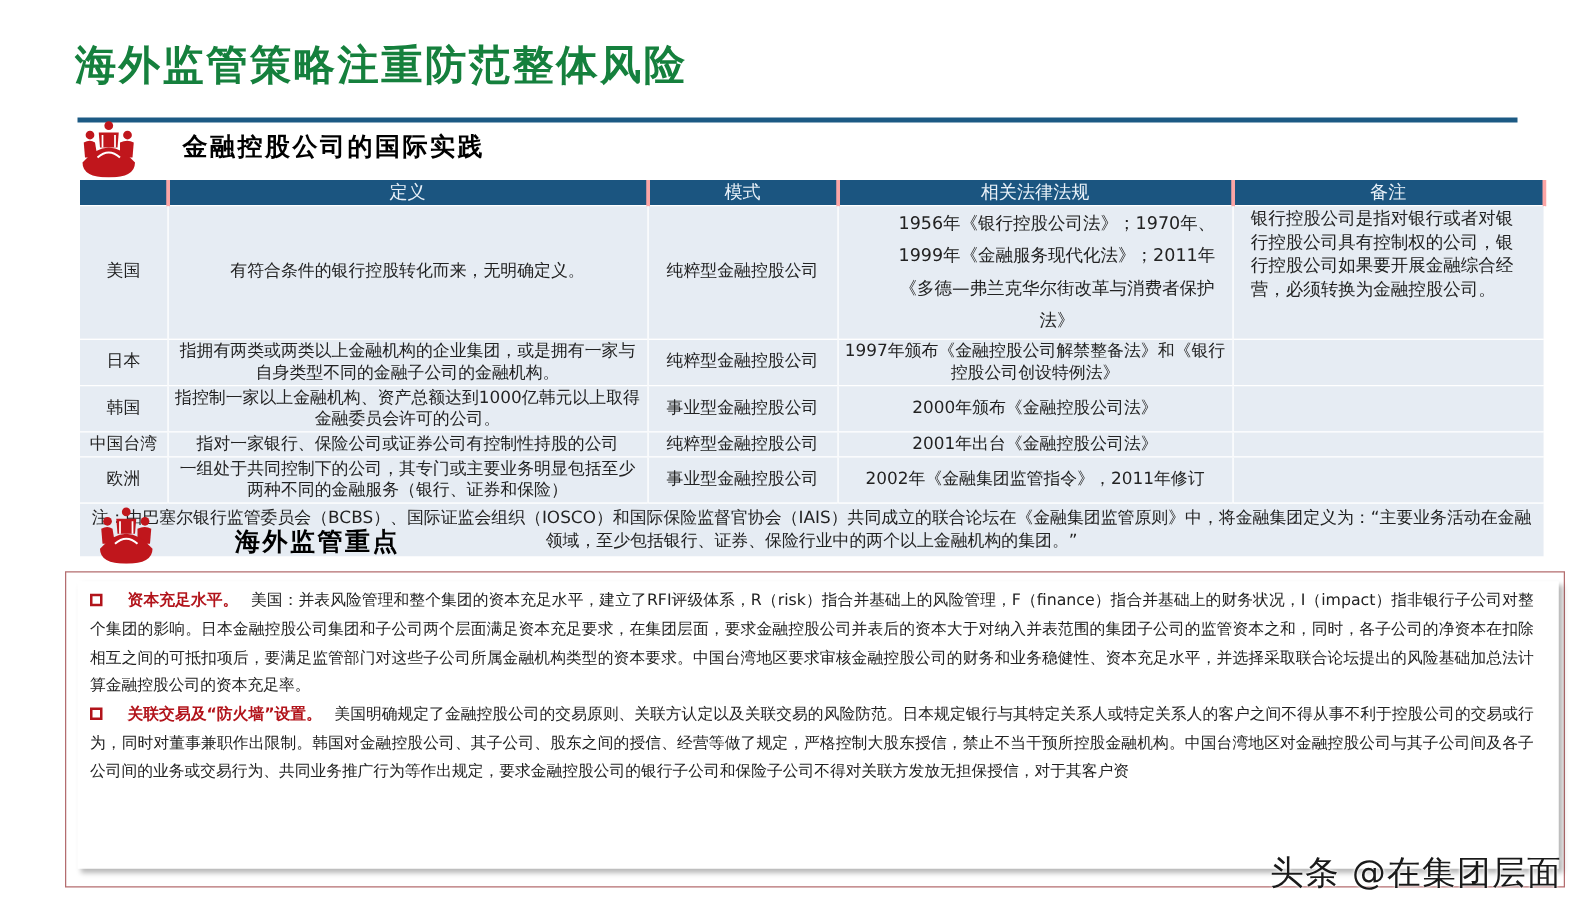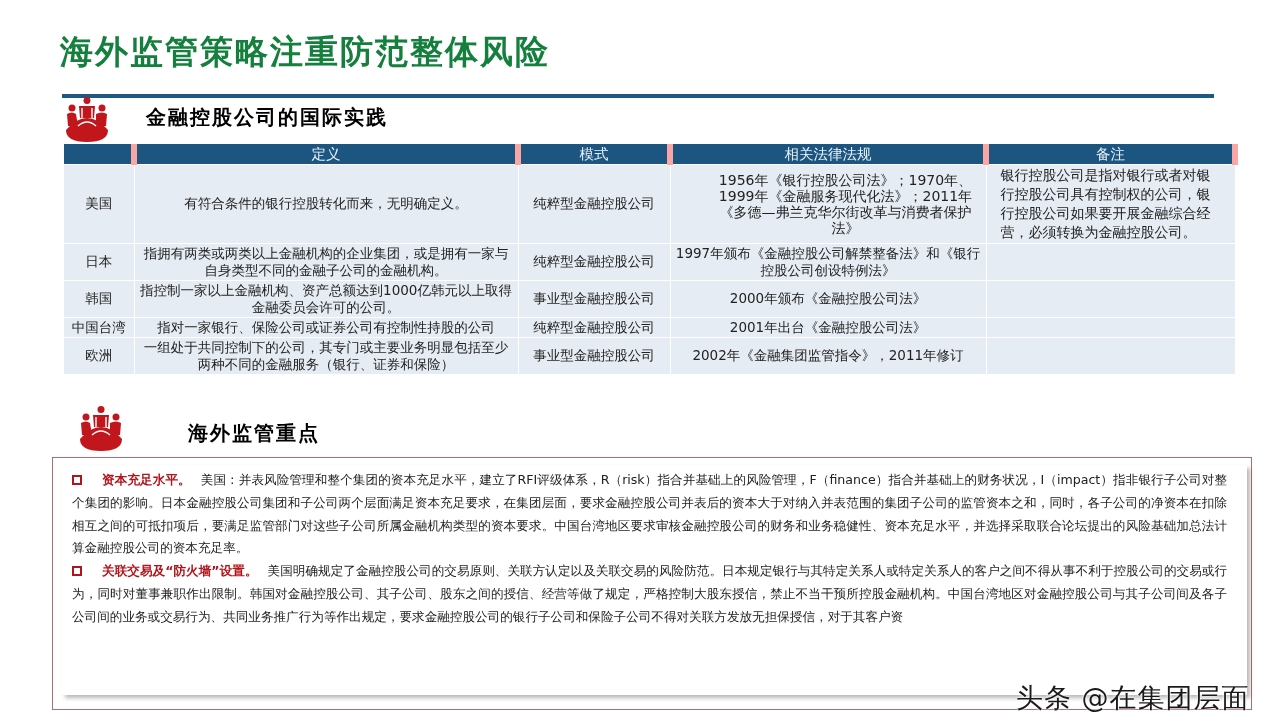--- a/index.html
+++ b/index.html
@@ -25,21 +25,21 @@
   }
 
   
   .intl-table {
     position: absolute; left: 64px; top: 144px; width: 1171px;
     border-collapse: collapse; table-layout: fixed;
     font-size: 13.5px; color: #222;
   }
   .intl-table th {
     background: #1b5580; color: #e9f1f8; font-weight: normal; font-size: 14.5px;
-    height: 20px; line-height: 18px; border-right: 6px solid #fca5a5; text-align: center;
+    height: 20px; line-height: 18px; border-right: 3px solid #fca5a5; text-align: center;
   }
   .intl-table td {
     background: #e6ecf3; border-right: 1px solid #ffffff; border-top: 1px solid #ffffff;
     text-align: center; vertical-align: middle; line-height: 17px; padding: 1px 3px;
   }
   .intl-table td.note-cell {
     text-align: center; line-height: 19px; padding: 2px 4px; font-size: 13.5px;
   }
   .intl-table td.remark { text-align: left; padding: 1px 14px; line-height: 17.5px; }
 
@@ -105,21 +105,21 @@
       <th>模式</th>
       <th>相关法律法规</th>
       <th>备注</th>
     </tr>
   </thead>
   <tbody>
     <tr style="height:70px;">
       <td>美国</td>
       <td>有符合条件的银行控股转化而来，无明确定义。</td>
       <td>纯粹型金融控股公司</td>
-      <td style="font-size:14px; line-height:16px;padding-left:38px;">1956年《银行控股公司法》；1970年、1999年《金融服务现代化法》；2011年《多德—弗兰克华尔街改革与消费者保护法》</td>
+      <td style="font-size:14px; line-height:26px;padding-left:38px;">1956年《银行控股公司法》；1970年、1999年《金融服务现代化法》；2011年《多德—弗兰克华尔街改革与消费者保护法》</td>
       <td class="remark" style="font-size:14px; line-height:19px; vertical-align:top;">银行控股公司是指对银行或者对银行控股公司具有控制权的公司，银行控股公司如果要开展金融综合经营，必须转换为金融控股公司。</td>
     </tr>
     <tr style="height:36px;">
       <td>日本</td>
       <td>指拥有两类或两类以上金融机构的企业集团，或是拥有一家与自身类型不同的金融子公司的金融机构。</td>
       <td>纯粹型金融控股公司</td>
       <td>1997年颁布《金融控股公司解禁整备法》和《银行控股公司创设特例法》</td>
       <td></td>
     </tr>
     <tr style="height:36px;">
@@ -135,20 +135,23 @@
       <td>纯粹型金融控股公司</td>
       <td>2001年出台《金融控股公司法》</td>
       <td></td>
     </tr>
     <tr style="height:36px;">
       <td>欧洲</td>
       <td>一组处于共同控制下的公司，其专门或主要业务明显包括至少两种不同的金融服务（银行、证券和保险）</td>
       <td>事业型金融控股公司</td>
       <td>2002年《金融集团监管指令》，2011年修订</td>
       <td></td>
+    </tr>
+    <tr>
+      <td colspan="5" class="note-cell">注：由巴塞尔银行监管委员会（BCBS）、国际证监会组织（IOSCO）和国际保险监督官协会（IAIS）共同成立的联合论坛在《金融集团监管原则》中，将金融集团定义为：“主要业务活动在金融领域，至少包括银行、证券、保险行业中的两个以上金融机构的集团。”</td>
     </tr>
   </tbody>
 </table>
 
 <div class="section-icon" style="left:78px; top:405px;">
   <svg viewBox="0 0 46 46">
     <circle cx="23" cy="4.5" r="3.5" fill="#c0161c"></circle>
     <circle cx="8" cy="12" r="3.5" fill="#c0161c"></circle>
     <circle cx="38" cy="12" r="3.5" fill="#c0161c"></circle>
     <path d="M3 18 Q8 15 12 18 L14 30 L4 30 Z" fill="#c0161c"></path>

